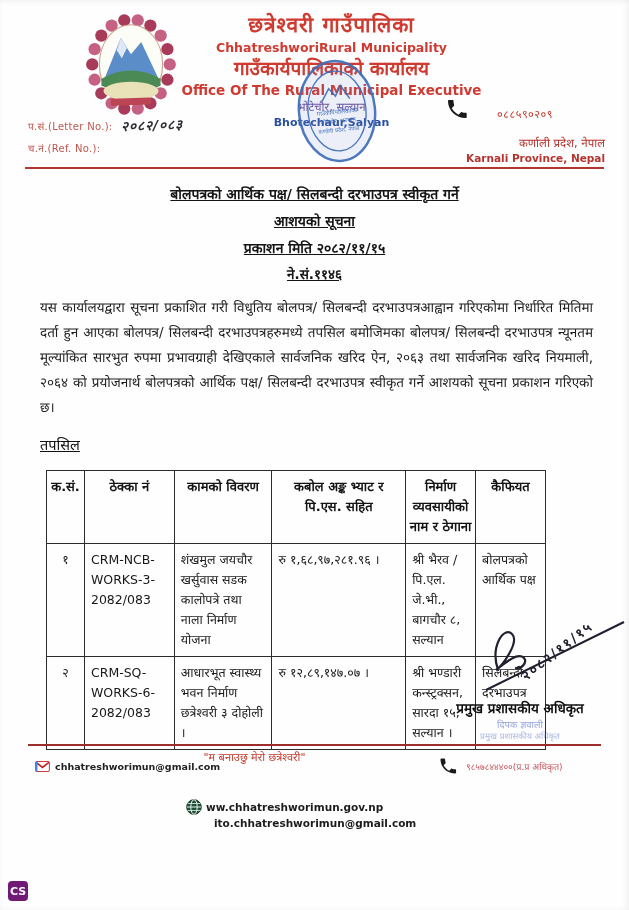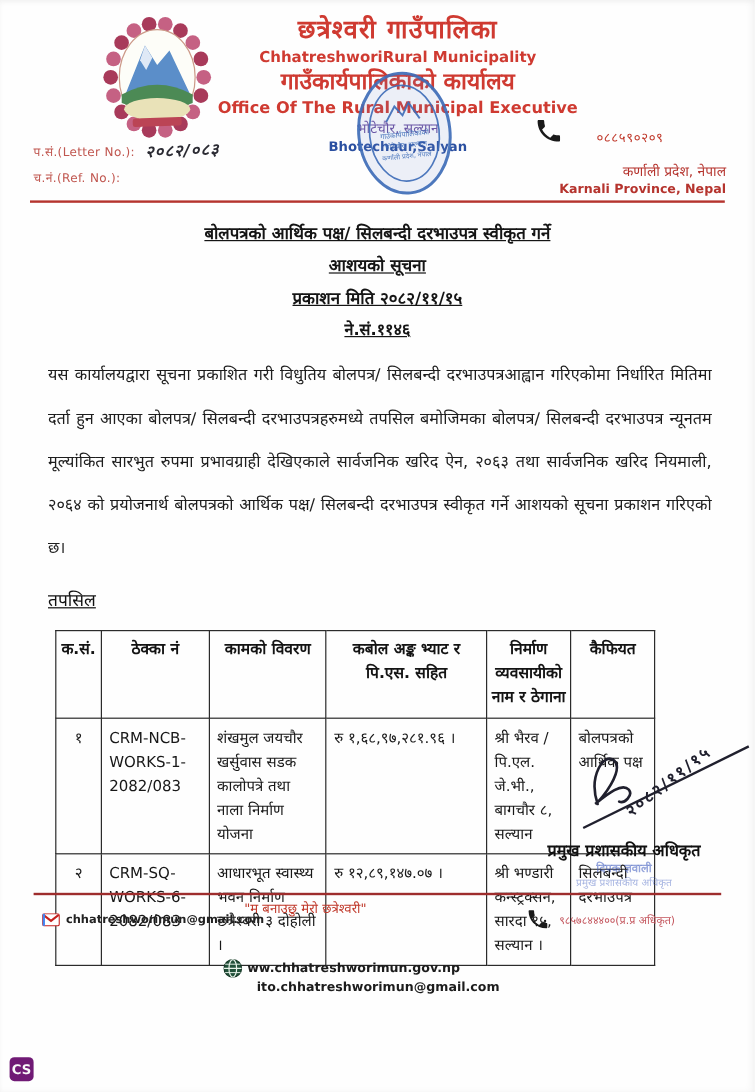--- a/index.html
+++ b/index.html
@@ -29,37 +29,37 @@
   .province-en { color:#b5342e; font-size:10.5px; font-weight:bold; line-height:14px; }
   .letter-row { position:absolute; left:28px; font-size:10px; color:#c0564f; letter-spacing:.3px; }
   .letter-no { top:116px; } .ref-no { top:141px;text-align:right; }
   .hand-value { font-size:13.5px; font-weight:bold; color:#2b2b33; font-style:italic; margin-left:8px; letter-spacing:1px; display:inline-block; transform:rotate(-2deg); }
   .head-rule { position:absolute; left:25px; right:25px; top:167px; height:2px; background:#b5342e; }
 
   
   .titles { margin-top:12px; }
   .tline { text-align:center; font-weight:bold; text-decoration:underline; font-size:14px; color:#151515; margin:8px 0; }
   .tline.small { font-size:13.5px; }
-  .body-par { margin:12px 36px 0 40px; text-align:justify; font-size:13.5px; line-height:36px; color:#1d1d1d; font-weight:500; }
+  .body-par { margin:12px 36px 0 40px; text-align:justify; font-size:13.5px; line-height:25px; color:#1d1d1d; font-weight:500; }
   .tapasil { margin:14px 0 16px 40px; font-weight:normal; text-decoration:underline; font-size:14.5px; color:#111; }
 
   
   table.tender { margin:10px 0 0 46px; width:500px; border-collapse:collapse; }
   table.tender th, table.tender td { border:1.6px solid #2b2b2b; vertical-align:top; }
   table.tender th { font-size:13px; font-weight:bold; color:#141414; padding:6px 3px; line-height:20px; }
   table.tender td { font-size:12.5px; color:#181818; padding:6px 6px; line-height:20px; }
   td.sn { text-align:center; }
 
   
   .sig-scribble { position:absolute; left:472px; top:608px; }
   .sig-date { position:absolute; left:523px; top:668px; font-size:13.5px; font-weight:bold; color:#20202e;
               transform:rotate(-38deg); transform-origin:left center; letter-spacing:2px; }
   .sig-title { position:absolute; left:420px; top:699px; width:200px; text-align:center; font-weight:bold; font-size:13.5px; color:#101010; }
   .sig-faint { position:absolute; left:420px; top:719px; width:200px; text-align:center; }
-  .sig-faint .fname  { font-size:9.5px; color:rgba(60,90,190,.55); line-height:12px;font-weight:bold; }
+  .sig-faint .fname  { font-size:9.5px; color:rgba(60,90,190,.55); line-height:12px; }
   .sig-faint .ftitle { font-size:8.5px; color:rgba(60,90,190,.45); line-height:11px; }
 
   
   .foot-rule { position:absolute; left:28px; right:28px; top:744px; height:2px; background:#9e2d2d; }
   .motto { position:absolute; left:0px; right:120px; top:749px; text-align:center; color:#c0392b; font-size:11px; }
   .c-gmail { position:absolute; left:35px; top:761px; display:flex; align-items:center; gap:5px;
              font-size:9.5px; font-weight:bold; color:#222; }
   .c-web { position:absolute; left:186px; top:759px; font-size:10.5px; font-weight:bold; color:#1c1c1c;margin-top:40px; }
   .c-web .row1 { display:flex; align-items:center; gap:4px; }
   .c-web .row2 { margin-left:28px; margin-top:2px; }
@@ -174,21 +174,21 @@
         <th>ठेक्का नं</th>
         <th>कामको विवरण</th>
         <th>कबोल अङ्क भ्याट र पि.एस. सहित</th>
         <th>निर्माण व्यवसायीको नाम र ठेगाना</th>
         <th>कैफियत</th>
       </tr>
     </thead>
     <tbody>
       <tr>
         <td class="sn">१</td>
-        <td>CRM-NCB-WORKS-1-2082/083</td>
+        <td>CRM-NCB-WORKS-3-2082/083</td>
         <td>शंखमुल जयचौर खर्सुवास सडक कालोपत्रे तथा नाला निर्माण योजना</td>
         <td>रु १,६८,९७,२८१.९६ ।</td>
         <td>श्री भैरव / पि.एल. जे.भी., बागचौर ८, सल्यान</td>
         <td>बोलपत्रको आर्थिक पक्ष</td>
       </tr>
       <tr>
         <td class="sn">२</td>
         <td>CRM-SQ-WORKS-6-2082/083</td>
         <td>आधारभूत स्वास्थ्य भवन निर्माण छत्रेश्वरी ३ दोहोली ।</td>
         <td>रु १२,८९,१४७.०७ ।</td>

